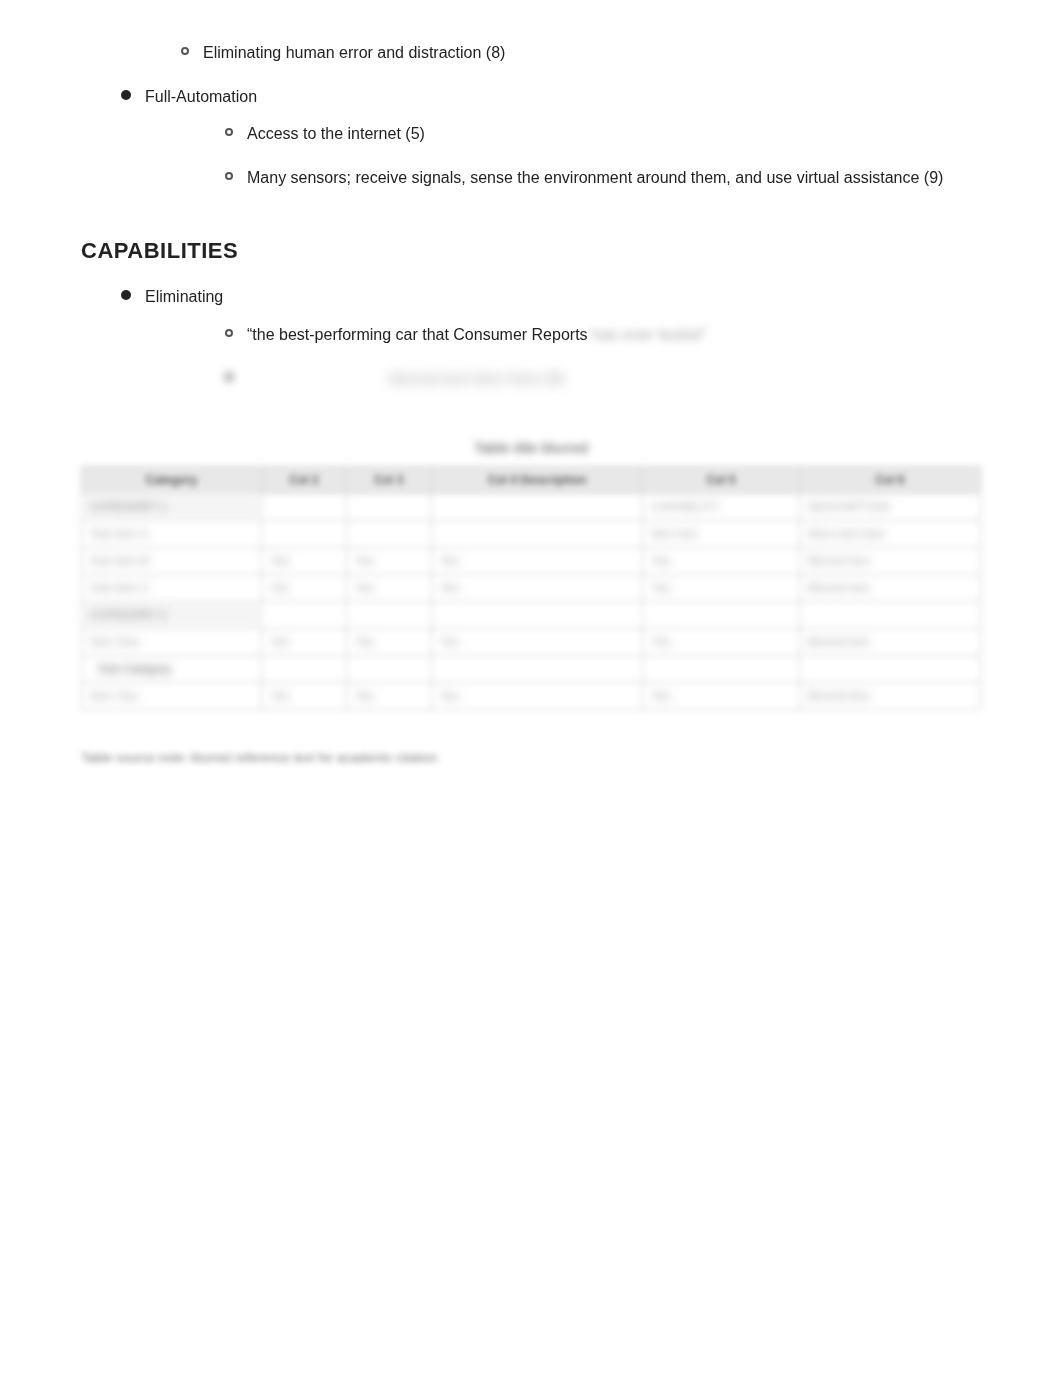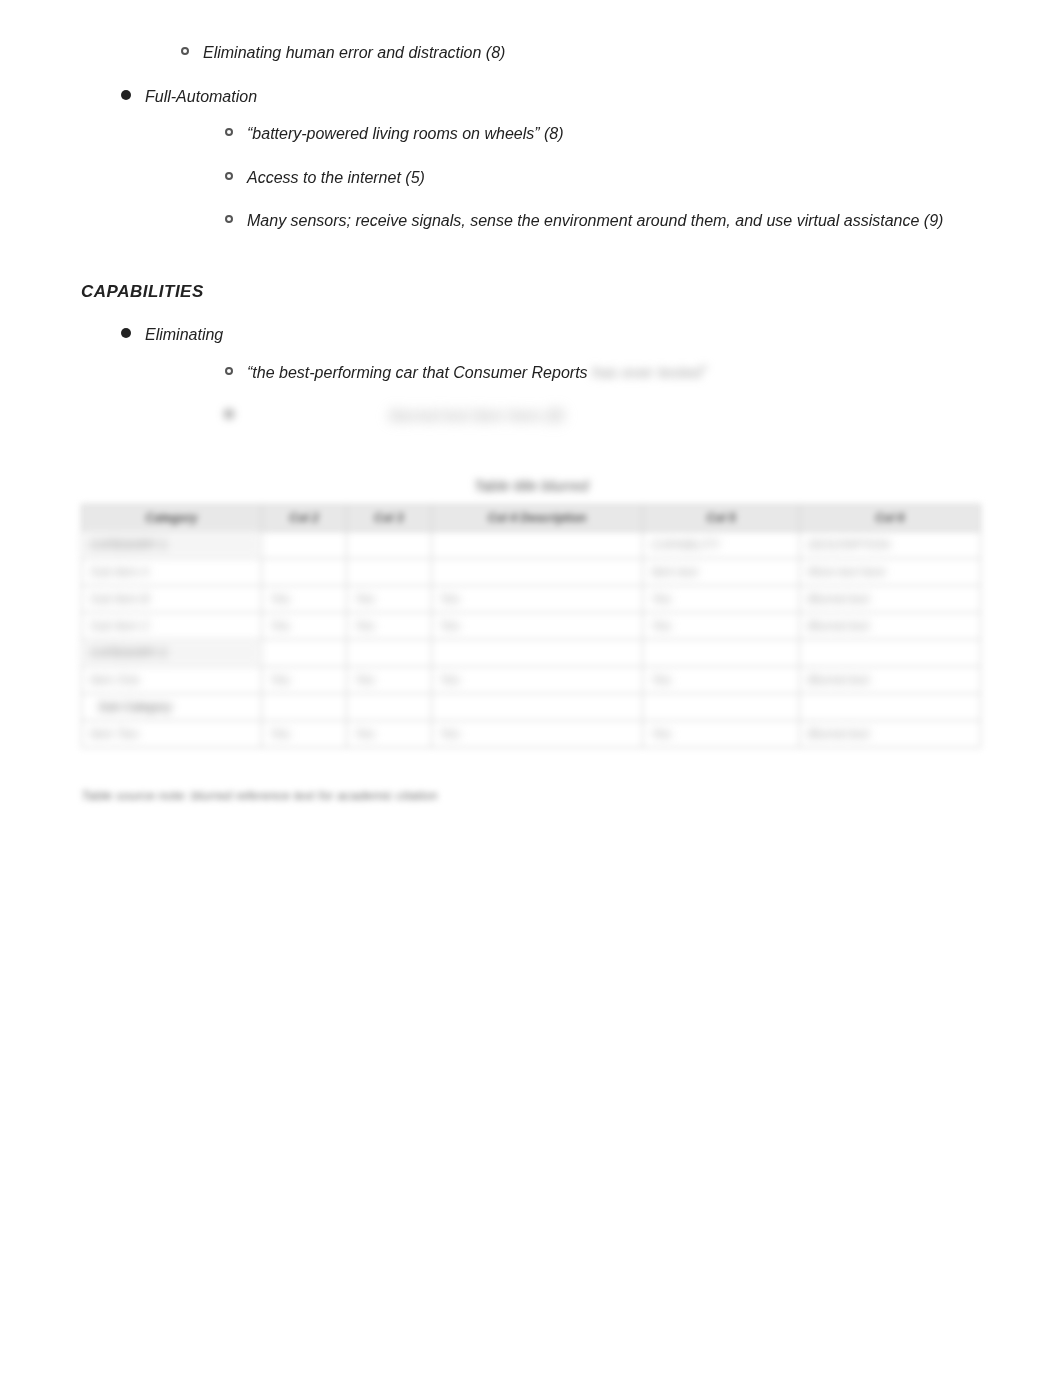--- a/index.html
+++ b/index.html
@@ -14,21 +14,20 @@
       background: #ffffff;
       font-family: Arial, sans-serif;
       font-size: 16px;
       color: #222;
       padding: 40px 80px;
     }
 
     .content-area {
       max-width: 900px;
       margin: 0 auto;
-      font-style: italic;
     }
 
     .list-level1 {
       list-style: none;
       margin-left: 40px;
       margin-bottom: 10px;
     }
 
     .list-level2 {
       list-style: none;
@@ -64,21 +63,21 @@
       flex-shrink: 0;
     }
 
     .item-text {
       flex: 1;
       line-height: 1.6;
     }
 
     .section-heading {
       font-weight: bold;
-      font-size: 17px;
+      font-size: 22px;
       letter-spacing: 0.5px;
       margin: 30px 0 20px 0;
       text-transform: uppercase;
     }
 
     .blurred {
       filter: blur(4px);
       color: #aaa;
       user-select: none;
     }
@@ -159,24 +158,20 @@
     </li>
   </ul>
 
   <ul class="list-level1">
     <li class="bullet-item">
       <span class="bullet-dot"></span>
       <div>
         <span class="item-text">Full-Automation</span>
         
         <ul class="list-level2" style="margin-top:12px;">
-          <li class="bullet-item">
-            <span class="circle-dot"></span>
-            <span class="item-text">“battery-powered living rooms on wheels” (8)</span>
-          </li>
           <li class="bullet-item">
             <span class="circle-dot"></span>
             <span class="item-text">Access to the internet (5)</span>
           </li>
           <li class="bullet-item multi-line-item">
             <span class="circle-dot"></span>
             <span class="item-text">Many sensors; receive signals, sense the environment around them, and use virtual assistance (9)</span>
           </li>
         </ul>
       </div>

